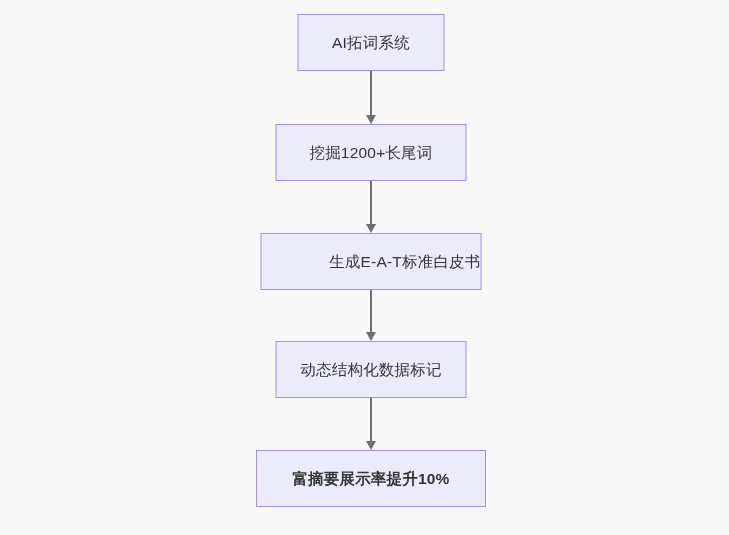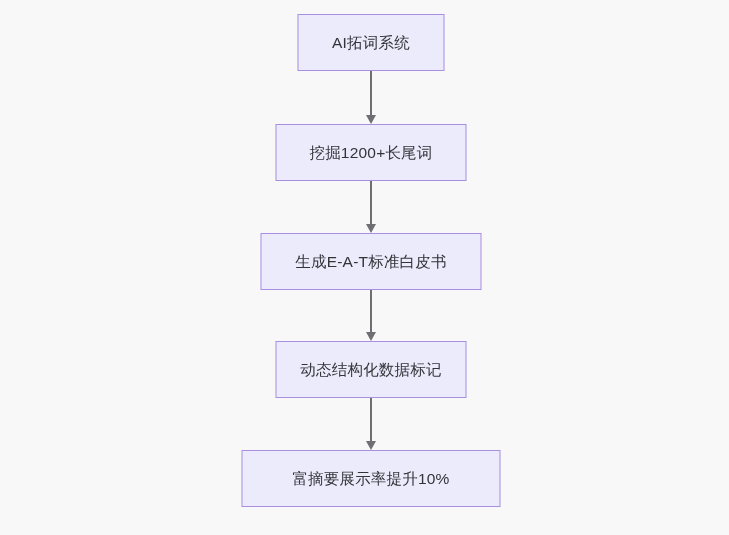--- a/index.html
+++ b/index.html
@@ -87,35 +87,35 @@
 
   <div class="flow-node" style="width: 191px; top: 124px; background: rgb(236, 235, 252); border-color: rgb(169, 143, 224);">
     <span class="flow-node-label" style="color: rgb(51, 51, 56);">挖掘1200+长尾词</span>
   </div>
 
   <div class="flow-edge" style="top: 181px; height: 52px;">
     <div class="flow-edge-line" style="height: 43px; background: rgb(110, 110, 115);"></div>
     <div class="flow-edge-arrow" style="border-top-color: rgb(110, 110, 115);"></div>
   </div>
 
-  <div class="flow-node" style="width: 221px; top: 233px; background: rgb(236, 235, 252); border-color: rgb(169, 143, 224);">
+  <div class="flow-node" style="width: 221px; top: 233px; background: rgb(236, 235, 252); border-color: rgb(169, 143, 224); justify-content: flex-end;">
     <span class="flow-node-label" style="color: rgb(51, 51, 56);">生成E-A-T标准白皮书</span>
   </div>
 
   <div class="flow-edge" style="top: 290px; height: 51px;">
     <div class="flow-edge-line" style="height: 42px; background: rgb(110, 110, 115);"></div>
     <div class="flow-edge-arrow" style="border-top-color: rgb(110, 110, 115);"></div>
   </div>
 
   <div class="flow-node" style="width: 191px; top: 341px; background: rgb(236, 235, 252); border-color: rgb(169, 143, 224);">
     <span class="flow-node-label" style="color: rgb(51, 51, 56);">动态结构化数据标记</span>
   </div>
 
   <div class="flow-edge" style="top: 398px; height: 52px;">
     <div class="flow-edge-line" style="height: 43px; background: rgb(110, 110, 115);"></div>
     <div class="flow-edge-arrow" style="border-top-color: rgb(110, 110, 115);"></div>
   </div>
 
-  <div class="flow-node" style="width: 259px; top: 450px; background: rgb(236, 235, 252); border-color: rgb(169, 143, 224);">
+  <div class="flow-node" style="width: 230px; top: 450px; background: rgb(236, 235, 252); border-color: rgb(169, 143, 224); font-weight: bold;">
     <span class="flow-node-label" style="color: rgb(51, 51, 56);">富摘要展示率提升10%</span>
   </div>
 
 </div>
 
 </body></html>

